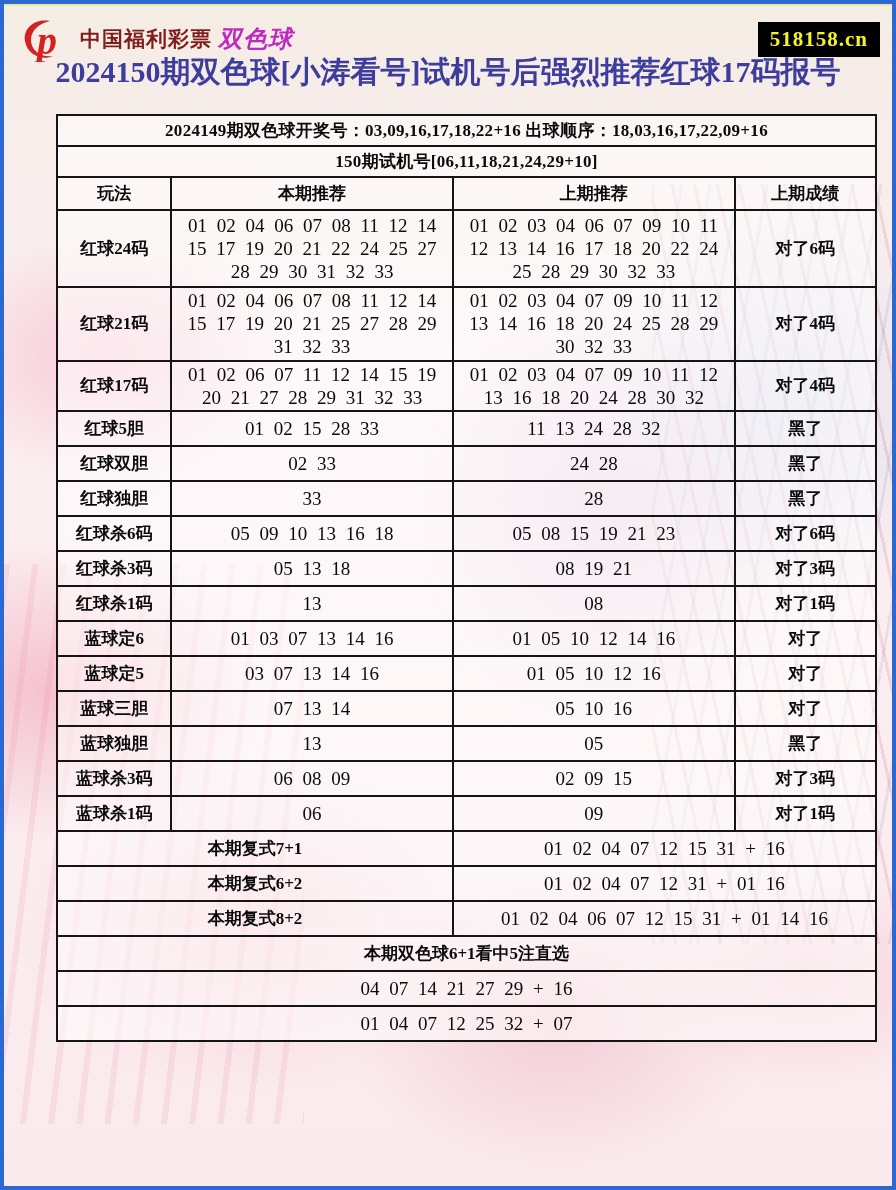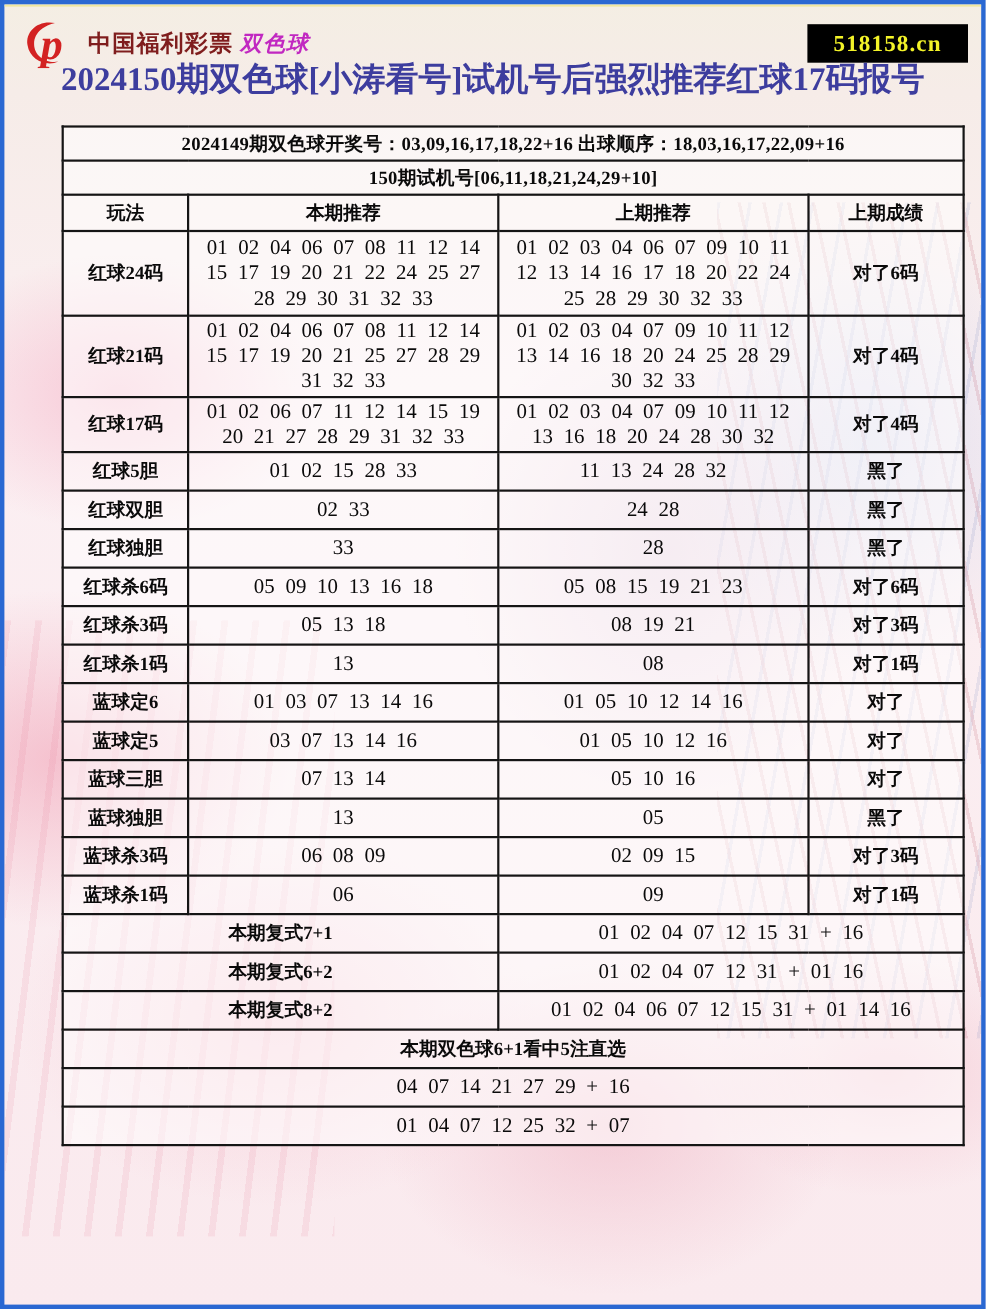--- a/index.html
+++ b/index.html
@@ -37,27 +37,27 @@
     position:absolute;left:16px;top:10px;width:864px;height:50px;
     display:flex;align-items:center;justify-content:space-between;
   }
   .logo{display:flex;align-items:center;gap:6px;}
   .brand{
     font-family:"Liberation Sans","DejaVu Sans",sans-serif;
     font-weight:bold;font-size:21px;color:#7f1d1d;letter-spacing:1px;
   }
   .product{
     font-family:"Liberation Sans","DejaVu Sans",sans-serif;
-    font-weight:bold;font-style:italic;font-size:20px;color:#c128c1;letter-spacing:1px;
+    font-weight:bold;font-style:italic;font-size:24px;color:#c128c1;letter-spacing:1px;
   }
   .site-badge{
     background:#000;color:#f3f328;
     font-family:"Liberation Serif","DejaVu Serif",serif;
     font-weight:bold;font-size:21px;
-    padding:5px 24px;letter-spacing:1px;margin-right:4px;
+    padding:5px 12px;letter-spacing:1px;margin-right:4px;
   }
   .page-title{
     position:absolute;left:0;top:48px;width:100%;
     text-align:center;font-weight:bold;font-size:30px;color:#3d3d9e;
     letter-spacing:0px;white-space:nowrap;
   }
 
   table.main{
     position:absolute;left:52px;top:110px;
     border-collapse:collapse;table-layout:fixed;width:821px;

